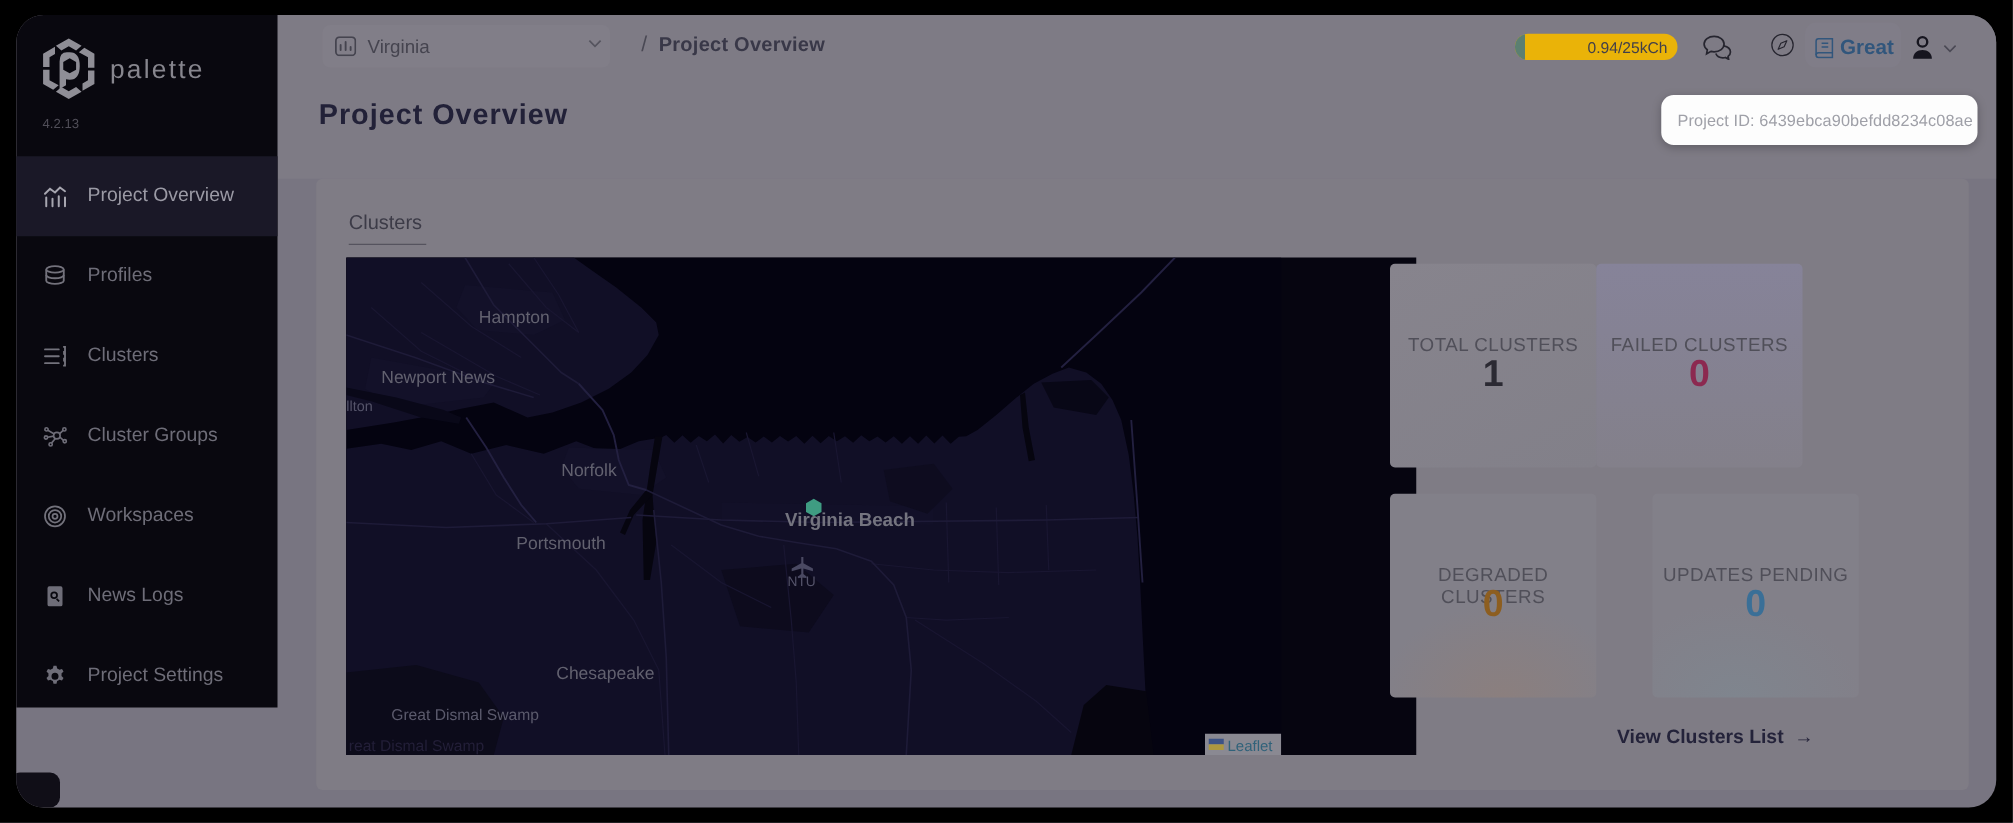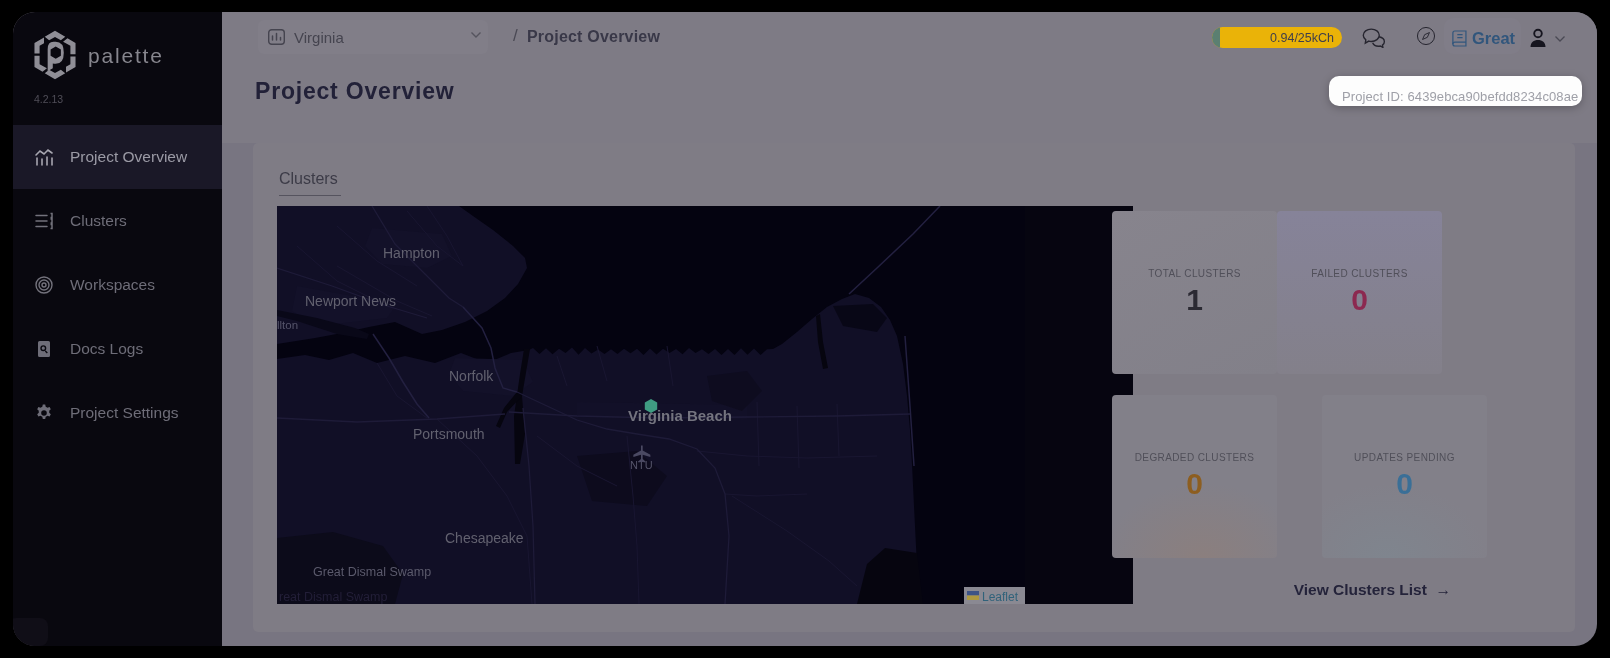--- a/index.html
+++ b/index.html
@@ -3,21 +3,21 @@
 <meta charset="utf-8">
 <style>
   * { margin:0; padding:0; box-sizing:border-box; }
   html,body { width:1610px; height:658px; background:#000; overflow:hidden;
     font-family:"Liberation Sans", sans-serif; }
   .abs { position:absolute; }
   .win { position:absolute; left:13px; top:12px; width:1584px; height:634px;
     border-radius:22px; background:#787581; overflow:hidden; }
   .topstrip { position:absolute; left:209px; top:0; width:1375px; height:131px; background:#7e7b85; }
   
-  .side { position:absolute; left:0; top:0; width:209px; height:634px; background:#09080f;padding-left:32px; }
+  .side { position:absolute; left:0; top:0; width:209px; height:554px; background:#09080f;padding-left:32px; }
   .logo-text { position:absolute; left:75px; top:32px; font-size:21px; font-weight:500;
     color:#87868e; letter-spacing:1.8px; }
   .ver { position:absolute; left:21px; top:81px; font-size:10.5px; color:#504e58; }
   .nav { position:absolute; left:0; top:113px; width:209px; }
   .nav-item { position:relative; height:64px; }
   .nav-item .ic { position:absolute; left:21px; top:22px; width:20px; height:20px; }
   .nav-item .lb { position:absolute; left:57px; top:23px; font-size:15.5px; color:#6e6d78; }
   .nav-item.active { background:#1a1827; }
   .nav-item.active .lb { color:#9b9aa5; }
   .intercom { position:absolute; left:-5px; top:606px; width:40px; height:28px;
@@ -43,27 +43,27 @@
     color:#222138; letter-spacing:0.8px; }
   
   .card { position:absolute; left:240px; top:131px; width:1322px; height:489px;
     background:#7f7c85; border-radius:5px; }
   .card-title { position:absolute; left:26px; top:27px; font-size:16px; color:#3c3b47; }
   .card-title-ul { position:absolute; left:26px; top:52px; width:62px; height:1px; background:#55535e; }
   .mapwrap { position:absolute; left:24px; top:63px; width:856px; height:398px; background:#060510; }
   
   .stat { position:absolute; width:165px; height:163px; border-radius:4px; }
   .stat .sl { position:absolute; left:0; right:0; top:57px; text-align:center;
-    font-size:10px; letter-spacing:0.4px; color:#504f59; }
+    font-size:15px; letter-spacing:0.4px; color:#504f59; }
   .stat .sv { position:absolute; left:0; right:0; top:72px; text-align:center;
     font-size:30px; font-weight:700; }
   .viewlink { position:absolute; left:898px; top:438px; width:300px; text-align:right;
     font-size:15.5px; font-weight:700; color:#24233a; letter-spacing:0px; }
   
-  .tip { position:absolute; left:1329px; top:76px; width:253px; height:30px;
+  .tip { position:absolute; left:1329px; top:76px; width:253px; height:40px;
     border-radius:10px; background:#fdfdfd; box-shadow:0 2px 8px rgba(0,0,0,0.25); }
   .tip .tt { position:absolute; left:13px; top:13px; font-size:13px; color:#9fa0a8; white-space:nowrap; letter-spacing:0.1px; }
 </style>
 </head>
 <body>
 <div class="win">
   <div class="topstrip"></div>
 
   <div class="side">
     <svg class="abs" style="left:20px;top:18px" width="44" height="50" viewBox="0 0 60 68">
@@ -85,41 +85,65 @@
             <g stroke="#a7a6b0" stroke-width="1.6" fill="none">
           <path d="M2 8 L6 4 L10 7 L14 3 L18 6" stroke-linecap="round"></path>
           <path d="M3 11 V18 M8 12 V18 M13 10 V18 M18 11 V18" stroke-linecap="round"></path>
         </g>
           </svg>
         <div class="lb">Project Overview</div>
       </div>
       <div class="nav-item">
         <svg class="ic" viewBox="0 0 20 20">
             <g stroke="#73727c" stroke-width="1.5" fill="none">
+          <ellipse cx="10" cy="4.5" rx="7" ry="2.6"></ellipse>
+          <path d="M3 4.5 V9 C3 10.4 6.1 11.6 10 11.6 C13.9 11.6 17 10.4 17 9 V4.5"></path>
+          <path d="M3 9 V13.5 C3 14.9 6.1 16.1 10 16.1 C13.9 16.1 17 14.9 17 13.5 V9"></path>
+        </g>
+          </svg>
+        <div class="lb">Profiles</div>
+      </div>
+      <div class="nav-item">
+        <svg class="ic" viewBox="0 0 20 20">
+            <g stroke="#73727c" stroke-width="1.5" fill="none">
           <path d="M2 4.5 H13 M2 10 H13 M2 15.5 H13" stroke-linecap="round"></path>
           <path d="M16.5 2.5 H18 V6.5 H16.5 M16.5 8 H18 V12 H16.5 M16.5 13.5 H18 V17.5 H16.5"></path>
         </g>
           </svg>
         <div class="lb">Clusters</div>
+      </div>
+      <div class="nav-item">
+        <svg class="ic" viewBox="0 0 20 20">
+            <g stroke="#6e6d78" stroke-width="1.3" fill="none">
+          <circle cx="11.5" cy="9.5" r="2.6"></circle>
+          <circle cx="3.2" cy="4.5" r="1.3"></circle>
+              <circle cx="2.8" cy="11" r="1.3"></circle>
+          <circle cx="6.5" cy="16.5" r="1.3"></circle>
+              <circle cx="17.5" cy="4.5" r="1.3"></circle>
+          <circle cx="17.8" cy="14" r="1.3"></circle>
+          <path d="M9.4 8.2 L4.3 5.2 M8.9 9.9 L4.1 10.8 M10.3 11.8 L7.2 15.5 M13.6 8.1 L16.5 5.3 M13.9 10.6 L16.7 13.3"></path>
+        </g>
+          </svg>
+        <div class="lb">Cluster Groups</div>
       </div>
       <div class="nav-item">
         <svg class="ic" viewBox="0 0 20 20">
             <g stroke="#73727c" stroke-width="1.4" fill="none">
           <circle cx="10" cy="10" r="8"></circle>
           <circle cx="10" cy="10" r="5"></circle>
           <circle cx="10" cy="10" r="2"></circle>
         </g>
           </svg>
         <div class="lb">Workspaces</div>
       </div>
       <div class="nav-item">
         <svg class="ic" viewBox="0 0 20 20">
           <path fill="#6e6d78" fill-rule="evenodd" d="M5.5 2 H14.5 Q16 2 16 3.5 V16.5 Q16 18 14.5 18 H5.5 Q4 18 4 16.5 V3.5 Q4 2 5.5 2 Z M9.3 6.2 a3 3 0 1 0 0 6 a3 3 0 0 0 0-6 Z M9.3 7.6 a1.6 1.6 0 1 1 0 3.2 a1.6 1.6 0 0 1 0-3.2 Z M11.8 11.6 l2 2 l-1 1 l-2-2 Z"></path>
         </svg>
-        <div class="lb">Docs Logs</div>
+        <div class="lb">News Logs</div>
       </div>
       <div class="nav-item">
         <svg class="ic" viewBox="0 0 20 20">
           <path fill="#6e6d78" fill-rule="evenodd" d="M8.8 1.6 h2.4 l.5 2.1 a6.5 6.5 0 0 1 1.8 1.05 l2.1-.65 l1.2 2.1 l-1.6 1.5 a6.5 6.5 0 0 1 0 2.1 l1.6 1.5 l-1.2 2.1 l-2.1-.65 a6.5 6.5 0 0 1-1.8 1.05 l-.5 2.1 h-2.4 l-.5-2.1 a6.5 6.5 0 0 1-1.8-1.05 l-2.1 .65 l-1.2-2.1 l1.6-1.5 a6.5 6.5 0 0 1 0-2.1 l-1.6-1.5 l1.2-2.1 l2.1 .65 a6.5 6.5 0 0 1 1.8-1.05 Z M10 7.2 a2.8 2.8 0 1 0 0 5.6 a2.8 2.8 0 0 0 0-5.6 Z"></path>
         </svg>
         <div class="lb">Project Settings</div>
       </div>
     </div>
     <div class="intercom"></div>
   </div>

